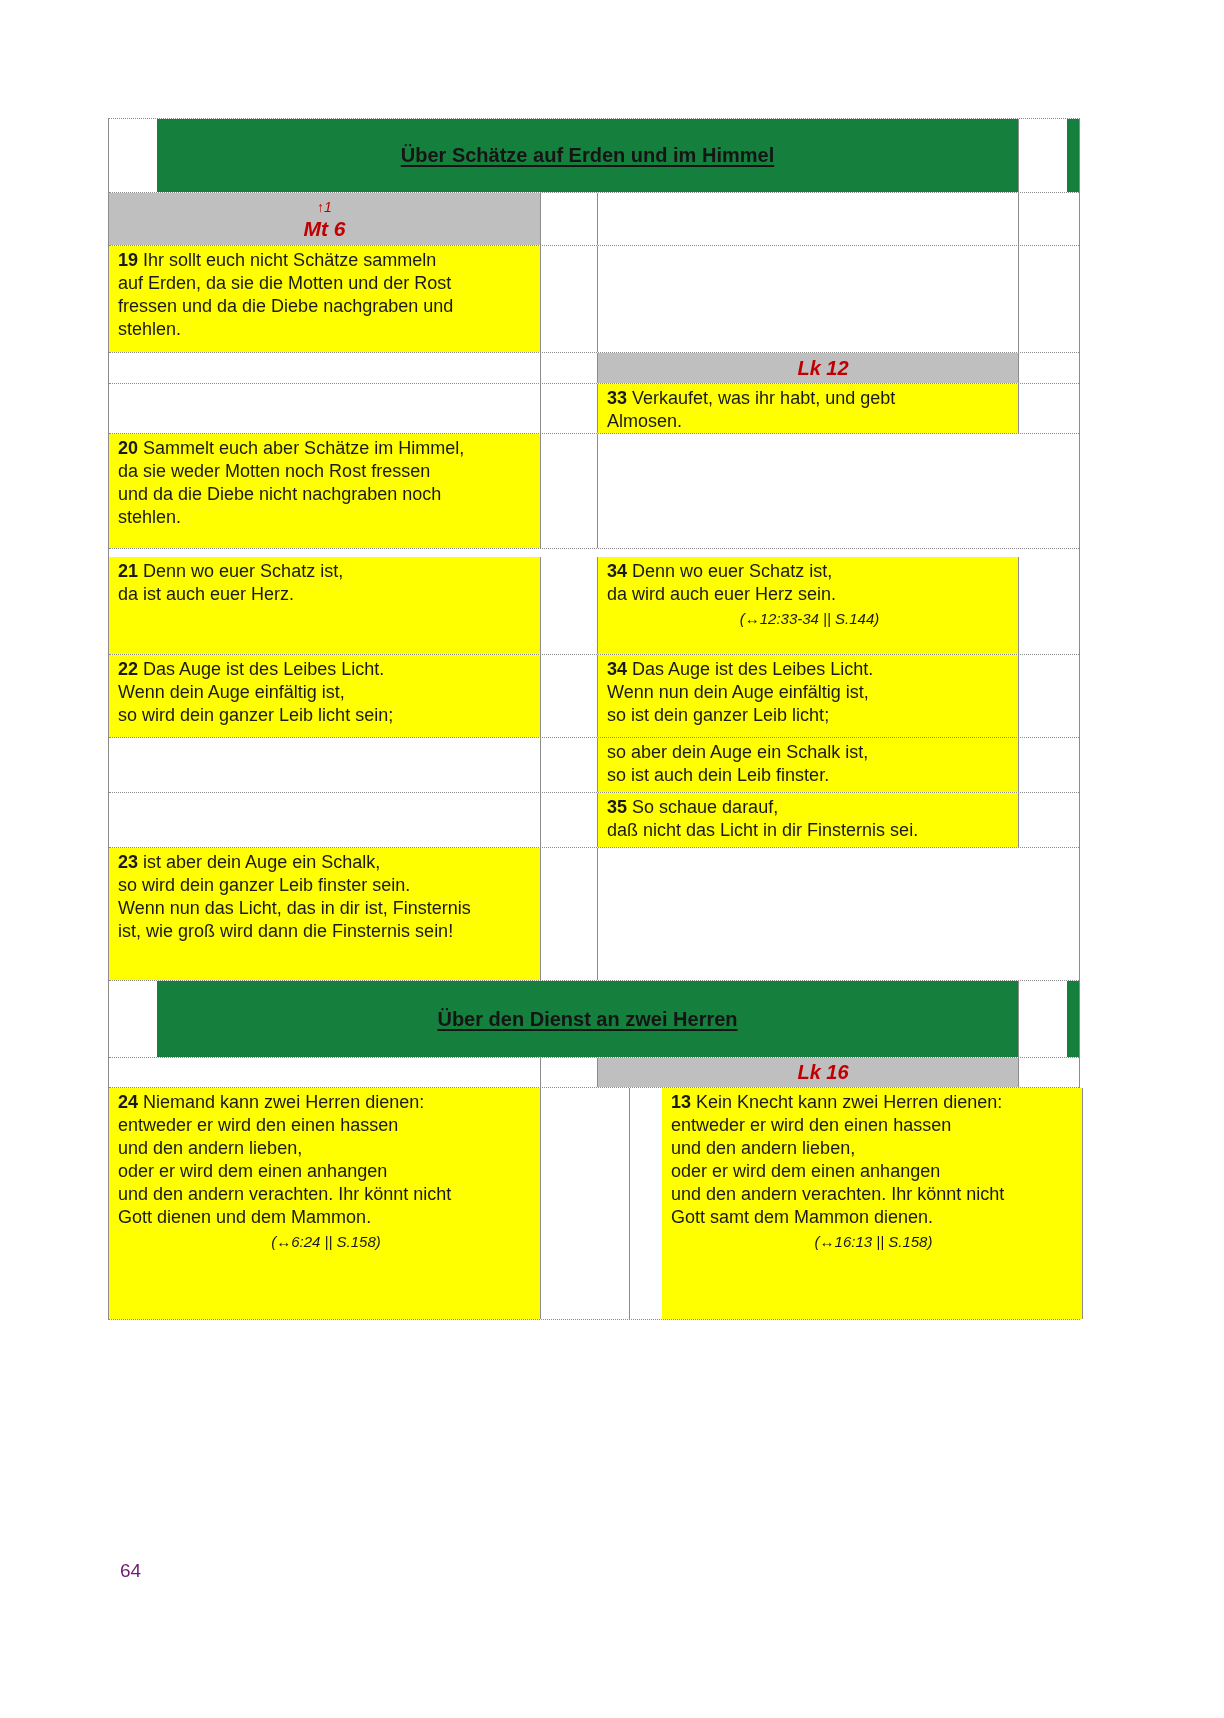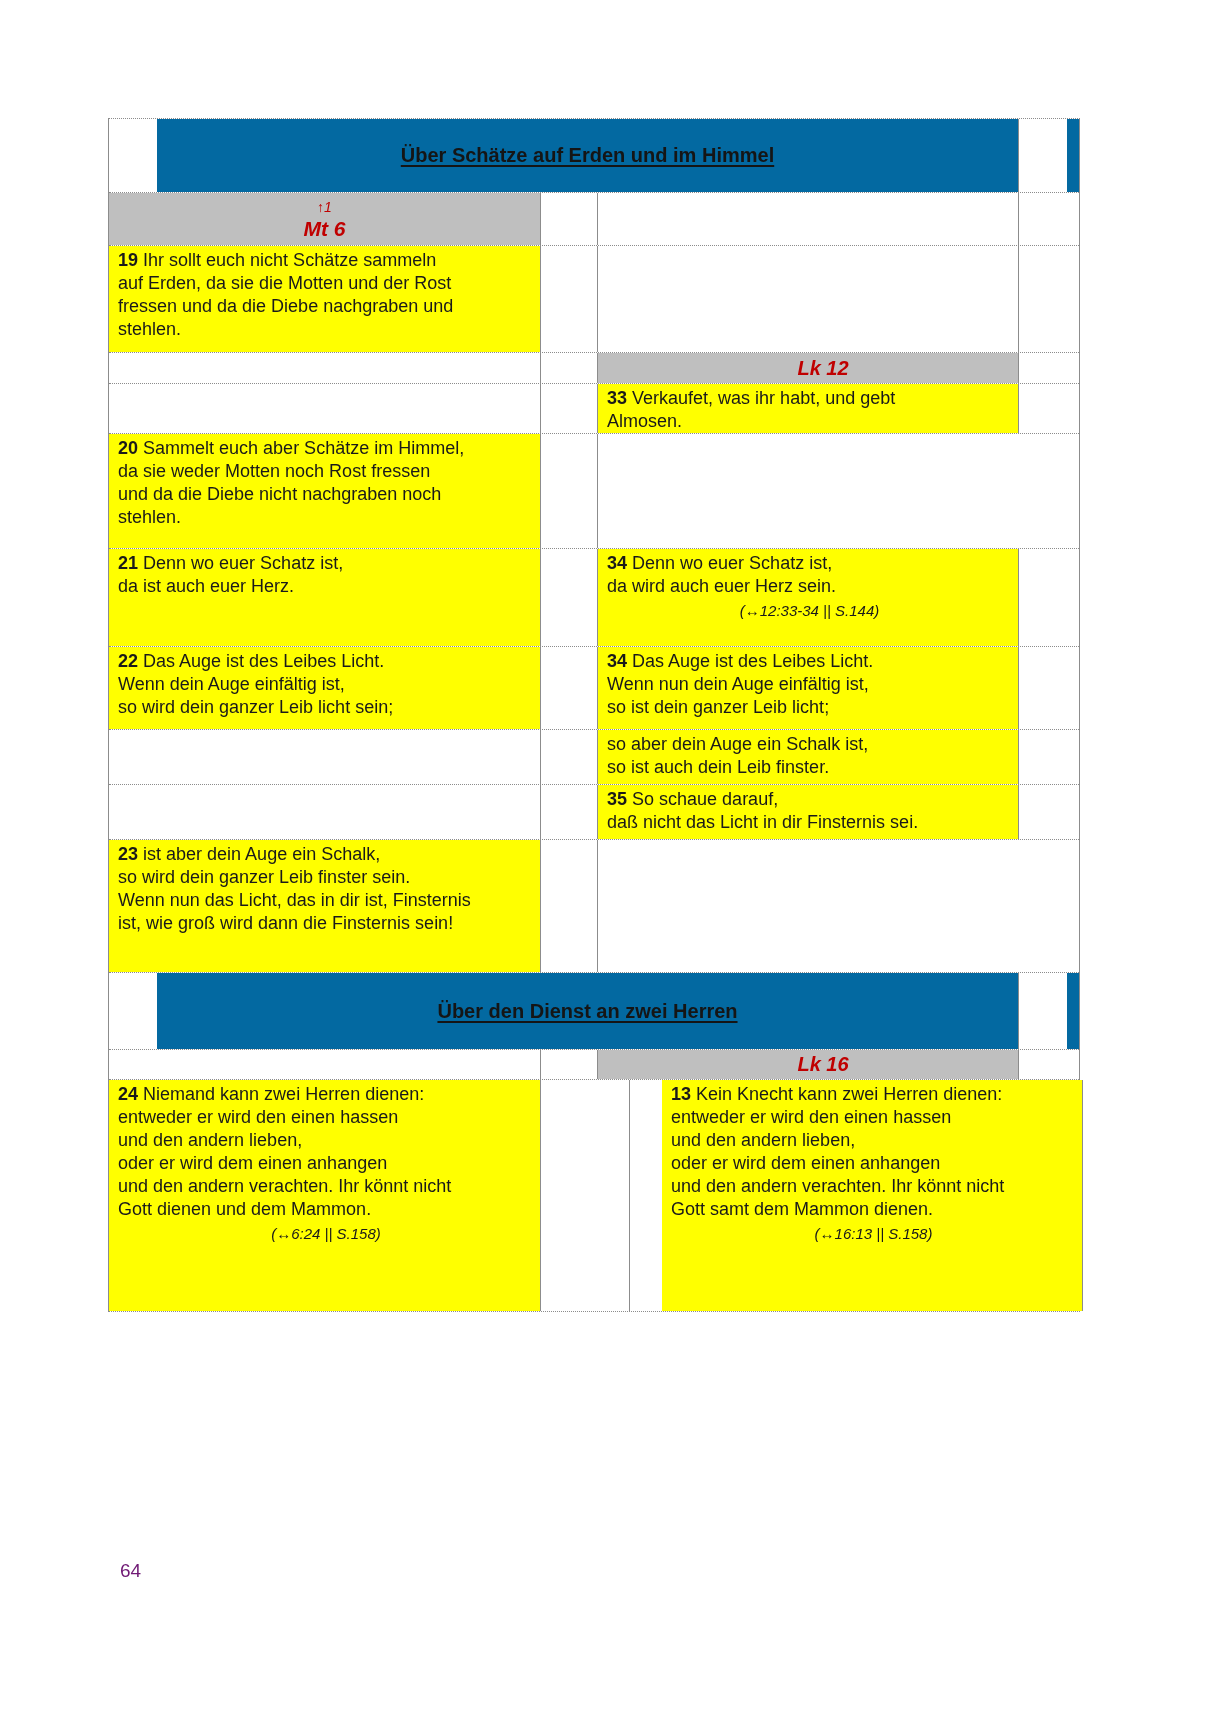--- a/index.html
+++ b/index.html
@@ -14,27 +14,27 @@
     box-sizing:content-box;
   }
   .row{
     display:grid;grid-template-columns:432px 57px 421px 60px;
     border-bottom:1px dotted #8c8c8c;box-sizing:border-box;
   }
   .row:last-child{border-bottom:none;gap:32px;}
   .c{border-right:1px solid #8c8c8c;overflow:hidden;box-sizing:border-box;}
   .c:last-child{border-right:none;}
   .span3{grid-column:1/4;}
-  .peach{background:#0369a1;margin-left:48px;}
+  .peach{background:#15803d;margin-left:48px;}
   .gray{background:#bfbfbf;}
   .yellow{background:#ffff00;}
   
   .r-title1{height:74px;} .r-mt6{height:53px;} .r-v19{height:107px;}
   .r-lk12{height:31px;}  .r-v33{height:50px;} .r-v20{height:115px;}
-  .r-v21{height:98px;}   .r-title2{height:66px;} .r-lk11{height:30px;}
+  .r-v21{height:98px;margin-top:8px;}   .r-title2{height:66px;} .r-lk11{height:30px;}
   .r-v22{height:83px;}   .r-schalk{height:55px;} .r-v35{height:55px;}
   .r-v23{height:133px;}  .r-title3{height:77px;} .r-lk16{height:30px;}
   .r-v24{height:231px;}
   .section-title-cell{display:flex;align-items:center;justify-content:center;}
   .section-title{
     font-size:20px;font-weight:bold;color:#151515;
     text-decoration:underline;text-underline-offset:3px;
   }
   .book-header{display:flex;flex-direction:column;align-items:center;justify-content:center;
     color:#c00000;font-style:italic;padding-top:2px;}

